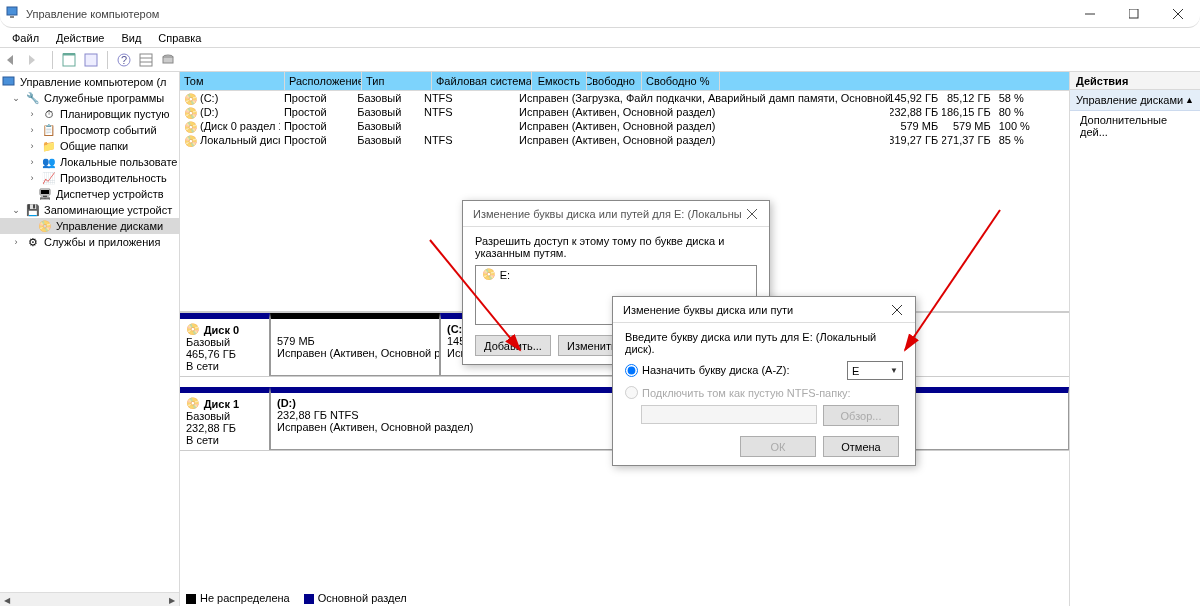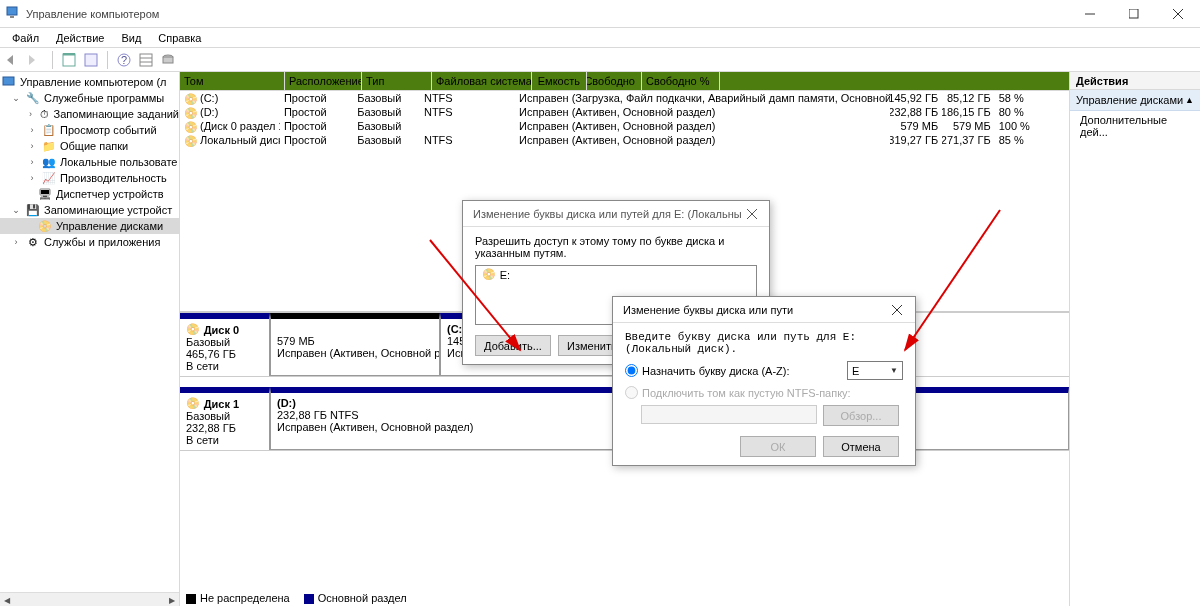--- a/index.html
+++ b/index.html
@@ -1,19 +1,19 @@
 <!DOCTYPE html>
 <html><head>
 <meta charset="utf-8">
 <style>
 * { box-sizing: border-box; margin: 0; padding: 0; font-family: "Segoe UI", Tahoma, sans-serif; font-size: 11px; }
 body { background: #fff; width: 1200px; height: 606px; overflow: hidden; position: relative; color: #000; }
 
 
-.titlebar { height: 28px; display: flex; align-items: center; justify-content: space-between; border-bottom: 1px solid #d9d9d9; padding: 0 0 0 6px; }
+.titlebar { height: 28px; display: flex; align-items: center; justify-content: space-between; border-bottom: 1px solid #d9d9d9; padding: 0 0 0 6px; border-radius: 12px; }
 .titlebar .title { display: flex; align-items: center; gap: 6px; color: #444; }
 .titlebar .controls { display: flex; }
 .titlebar .controls > div { width: 44px; height: 28px; display: flex; align-items: center; justify-content: center; color: #444; }
 
 
 .menubar { height: 20px; display: flex; align-items: center; padding: 0 4px; gap: 1px; border-bottom: 1px solid #d9d9d9; }
 .menubar span { padding: 2px 8px; }
 
 
 .toolbar { height: 24px; display: flex; align-items: center; padding: 2px 4px; gap: 2px; border-bottom: 1px solid #d9d9d9; }
@@ -28,21 +28,21 @@
 .tree-row .ico { width: 14px; height: 14px; display: inline-flex; align-items: center; justify-content: center; }
 .tree-row.sel { background: #d9d9d9; }
 .tree-scroll-h { position: absolute; bottom: 0; left: 0; right: 0; height: 14px; background: #f0f0f0; border-top: 1px solid #ddd; }
 .tree-scroll-h .arrow { width: 14px; height: 14px; display: inline-flex; align-items: center; justify-content: center; background: #f0f0f0; font-size: 8px; color: #555; }
 .tree-scroll-h .arrow.right { float: right; }
 
 .center { flex: 1; display: flex; flex-direction: column; border-right: 1px solid #d9d9d9; overflow: hidden; position: relative; }
 
 
 .vtable { border-bottom: 1px solid #ccc; flex: 0 0 240px; overflow: hidden; }
-.vhdr { display: flex; background: #4d7c0f; border-bottom: 1px solid #d9d9d9; }
+.vhdr { display: flex; background: #7dd3fc; border-bottom: 1px solid #d9d9d9; }
 .vhdr > div { border-right: 1px solid #d9d9d9; padding: 2px 6px 2px 4px; height: 18px; display: flex; align-items: center; white-space: nowrap; overflow: hidden; }
 .vrow { display: flex; height: 14px; align-items: center; }
 .vrow > div { padding: 0 4px; white-space: nowrap; overflow: hidden; display: flex; align-items: center; height: 14px; }
 .vrow .dicon { display: inline-block; width: 12px; height: 10px; margin-right: 4px; }
 
 
 .diskmap { flex: 1; overflow: auto; background: #fff; border-top: 1px solid #ccc; position: relative; }
 .diskrow { display: flex; margin: 0; border-bottom: 1px solid #ccc; }
 .diskhdr { width: 90px; border-right: 1px solid #999; padding: 4px 6px; background: #fff; border-top: 6px solid #00008b; font-size: 10.5px; }
 .diskparts { flex: 1; display: flex; position: relative; }
@@ -173,21 +173,21 @@
       <span>Управление компьютером (л</span>
     </div>
     <div class="tree-row" style="padding-left:10px;">
         <span class="exp">⌄</span>
         <span class="ico">🔧</span>
         <span>Служебные программы</span>
       </div>
     <div class="tree-row" style="padding-left:26px;">
         <span class="exp">›</span>
         <span class="ico">⏱</span>
-        <span>Запоминающие заданий</span>
+        <span>Планировщик пустую</span>
       </div>
     <div class="tree-row" style="padding-left:26px;">
         <span class="exp">›</span>
         <span class="ico">📋</span>
         <span>Просмотр событий</span>
       </div>
     <div class="tree-row" style="padding-left:26px;">
         <span class="exp">›</span>
         <span class="ico">📁</span>
         <span>Общие папки</span>
@@ -380,23 +380,23 @@
   <div class="dtitle">
     <span>Изменение буквы диска или пути</span>
     <span class="close">
         <svg width="10" height="10">
           <line x1="0" y1="0" x2="10" y2="10" stroke="#333"></line>
           <line x1="10" y1="0" x2="0" y2="10" stroke="#333"></line>
         </svg>
       </span>
   </div>
   <div class="body">
-    <div style="margin-bottom:6px;font-family:Liberation Mono, monospace;">Введите букву диска или путь для E: (Локальный диск).</div>
+    <div style="margin-bottom:6px;">Введите букву диска или путь для E: (Локальный диск).</div>
     <div style="display:flex;align-items:center;justify-content:space-between;margin-bottom:6px;">
-      <label style="display:flex;align-items:center;">
+      <label style="display:flex;align-items:flex-start;">
           <input type="radio" name="o" checked="" style="">
           <span>Назначить букву диска (A-Z):</span>
         </label>
       <span class="combo">
           <span>E</span>
           <span class="arr">▼</span>
         </span>
     </div>
     <div style="margin-bottom:6px;">
       <label style="display:flex;align-items:flex-end; color:#aaa;">

